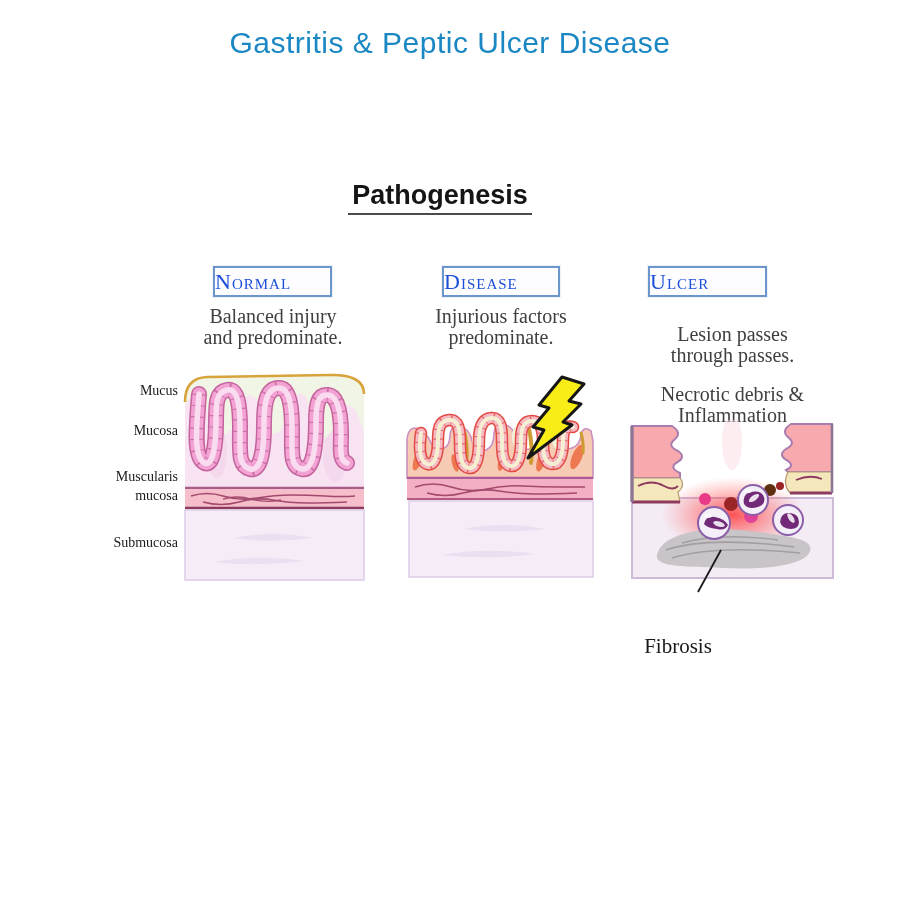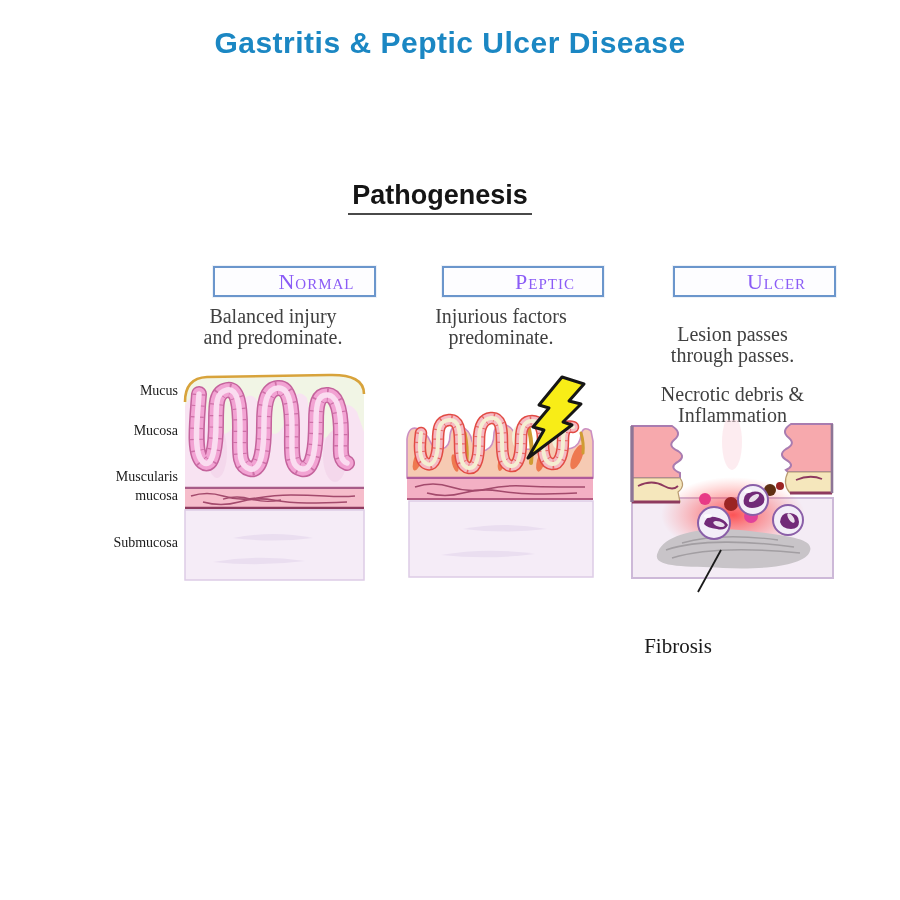--- a/index.html
+++ b/index.html
@@ -1,47 +1,47 @@
 <!DOCTYPE html>
 <html><head>
 <meta charset="utf-8">
 <style>
   html,body{margin:0;padding:0;background:#ffffff;}
   #page{position:relative;width:900px;height:900px;background:#ffffff;overflow:hidden;
         font-family:"Liberation Serif", serif;color:#1f1f1f;}
   .abs{position:absolute;}
   #main-title{top:26px;left:0;width:900px;text-align:center;
-      font-family:"Liberation Sans", sans-serif;font-weight:bold;font-size:30px;
+      font-family:"Liberation Sans", sans-serif;font-weight:normal;font-size:30px;
       letter-spacing:.5px;color:#1b87c3;}
   #section-heading-wrap{top:180px;left:0;width:880px;text-align:center;}
   #section-heading{display:inline-block;font-family:"Liberation Sans", sans-serif;
       font-weight:bold;font-size:27px;color:#151515;border-bottom:2px solid #4a4a4a;
       padding:0 4px 2px 4px;}
   .panel-header{top:266px;height:27px;border:2px solid #6b96cc;background:#fdfdff;
-      text-align:center;font-variant:small-caps;font-size:22px;line-height:27px;
-      color:#8b5cf6;letter-spacing:1px;box-shadow:0 0 0 1px #eef2f8;padding-left:44px;}
+      text-align:left;font-variant:small-caps;font-size:22px;line-height:27px;
+      color:#1d4ed8;letter-spacing:1px;box-shadow:0 0 0 1px #eef2f8;}
   .panel-desc{font-size:20px;line-height:21px;text-align:center;color:#404040;}
   .layer-label{left:20px;width:158px;text-align:right;font-size:14px;color:#1a1a1a;line-height:20px;}
   #fibrosis-label{top:586px;left:630px;width:96px;text-align:center;font-size:21px;color:#1a1a1a;margin-top:48px;}
   svg{display:block;}
 </style>
 </head>
 <body>
 
 <div id="page">
 
   <div id="main-title" class="abs">Gastritis &amp; Peptic Ulcer Disease</div>
 
   <div id="section-heading-wrap" class="abs">
     <span id="section-heading">Pathogenesis</span>
   </div>
 
   <div class="abs panel-header" style="left:213px;width:115px;">Normal</div>
-  <div class="abs panel-header" style="left:442px;width:114px;">Peptic</div>
-  <div class="abs panel-header" style="left:673px;width:115px;">Ulcer</div>
+  <div class="abs panel-header" style="left:442px;width:114px;">Disease</div>
+  <div class="abs panel-header" style="left:648px;width:115px;">Ulcer</div>
 
   <div class="abs panel-desc" style="left:178px;top:306px;width:190px;">
     <div>Balanced injury</div>
     <div>and predominate.</div>
   </div>
   <div class="abs panel-desc" style="left:406px;top:306px;width:190px;">
     <div>Injurious factors</div>
     <div>predominate.</div>
   </div>
   <div class="abs panel-desc" style="left:630px;top:324px;width:205px;">

